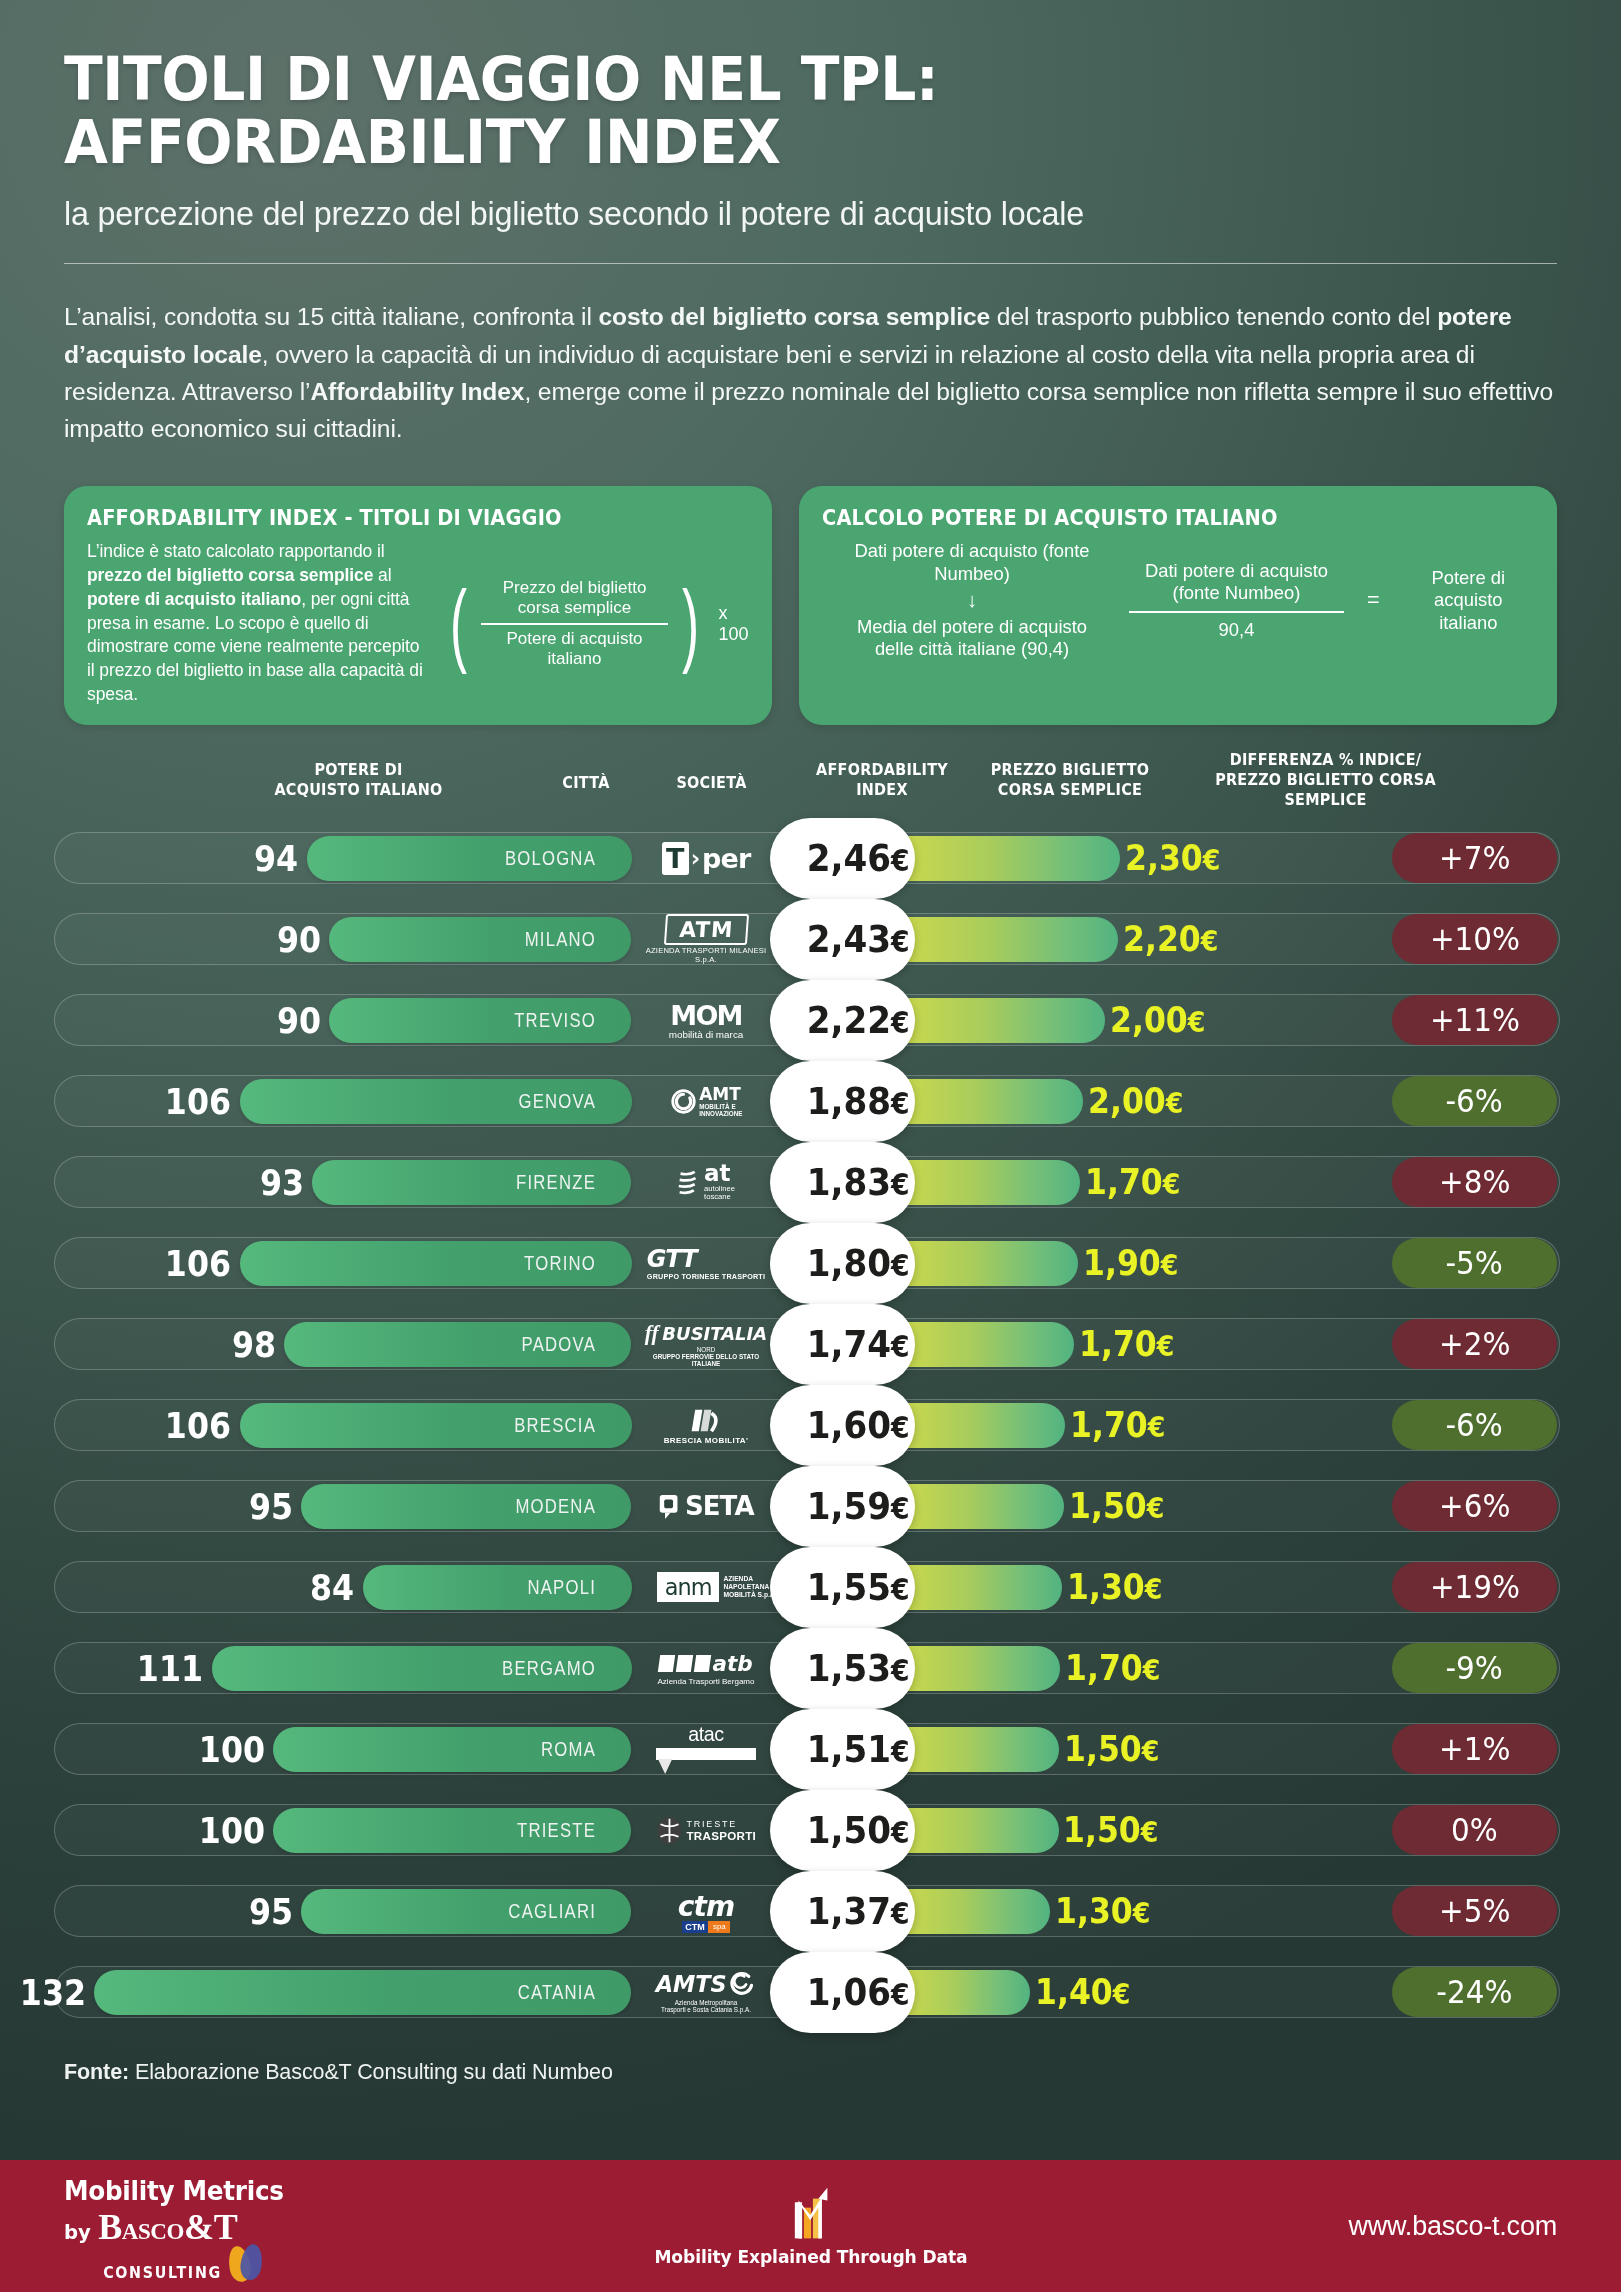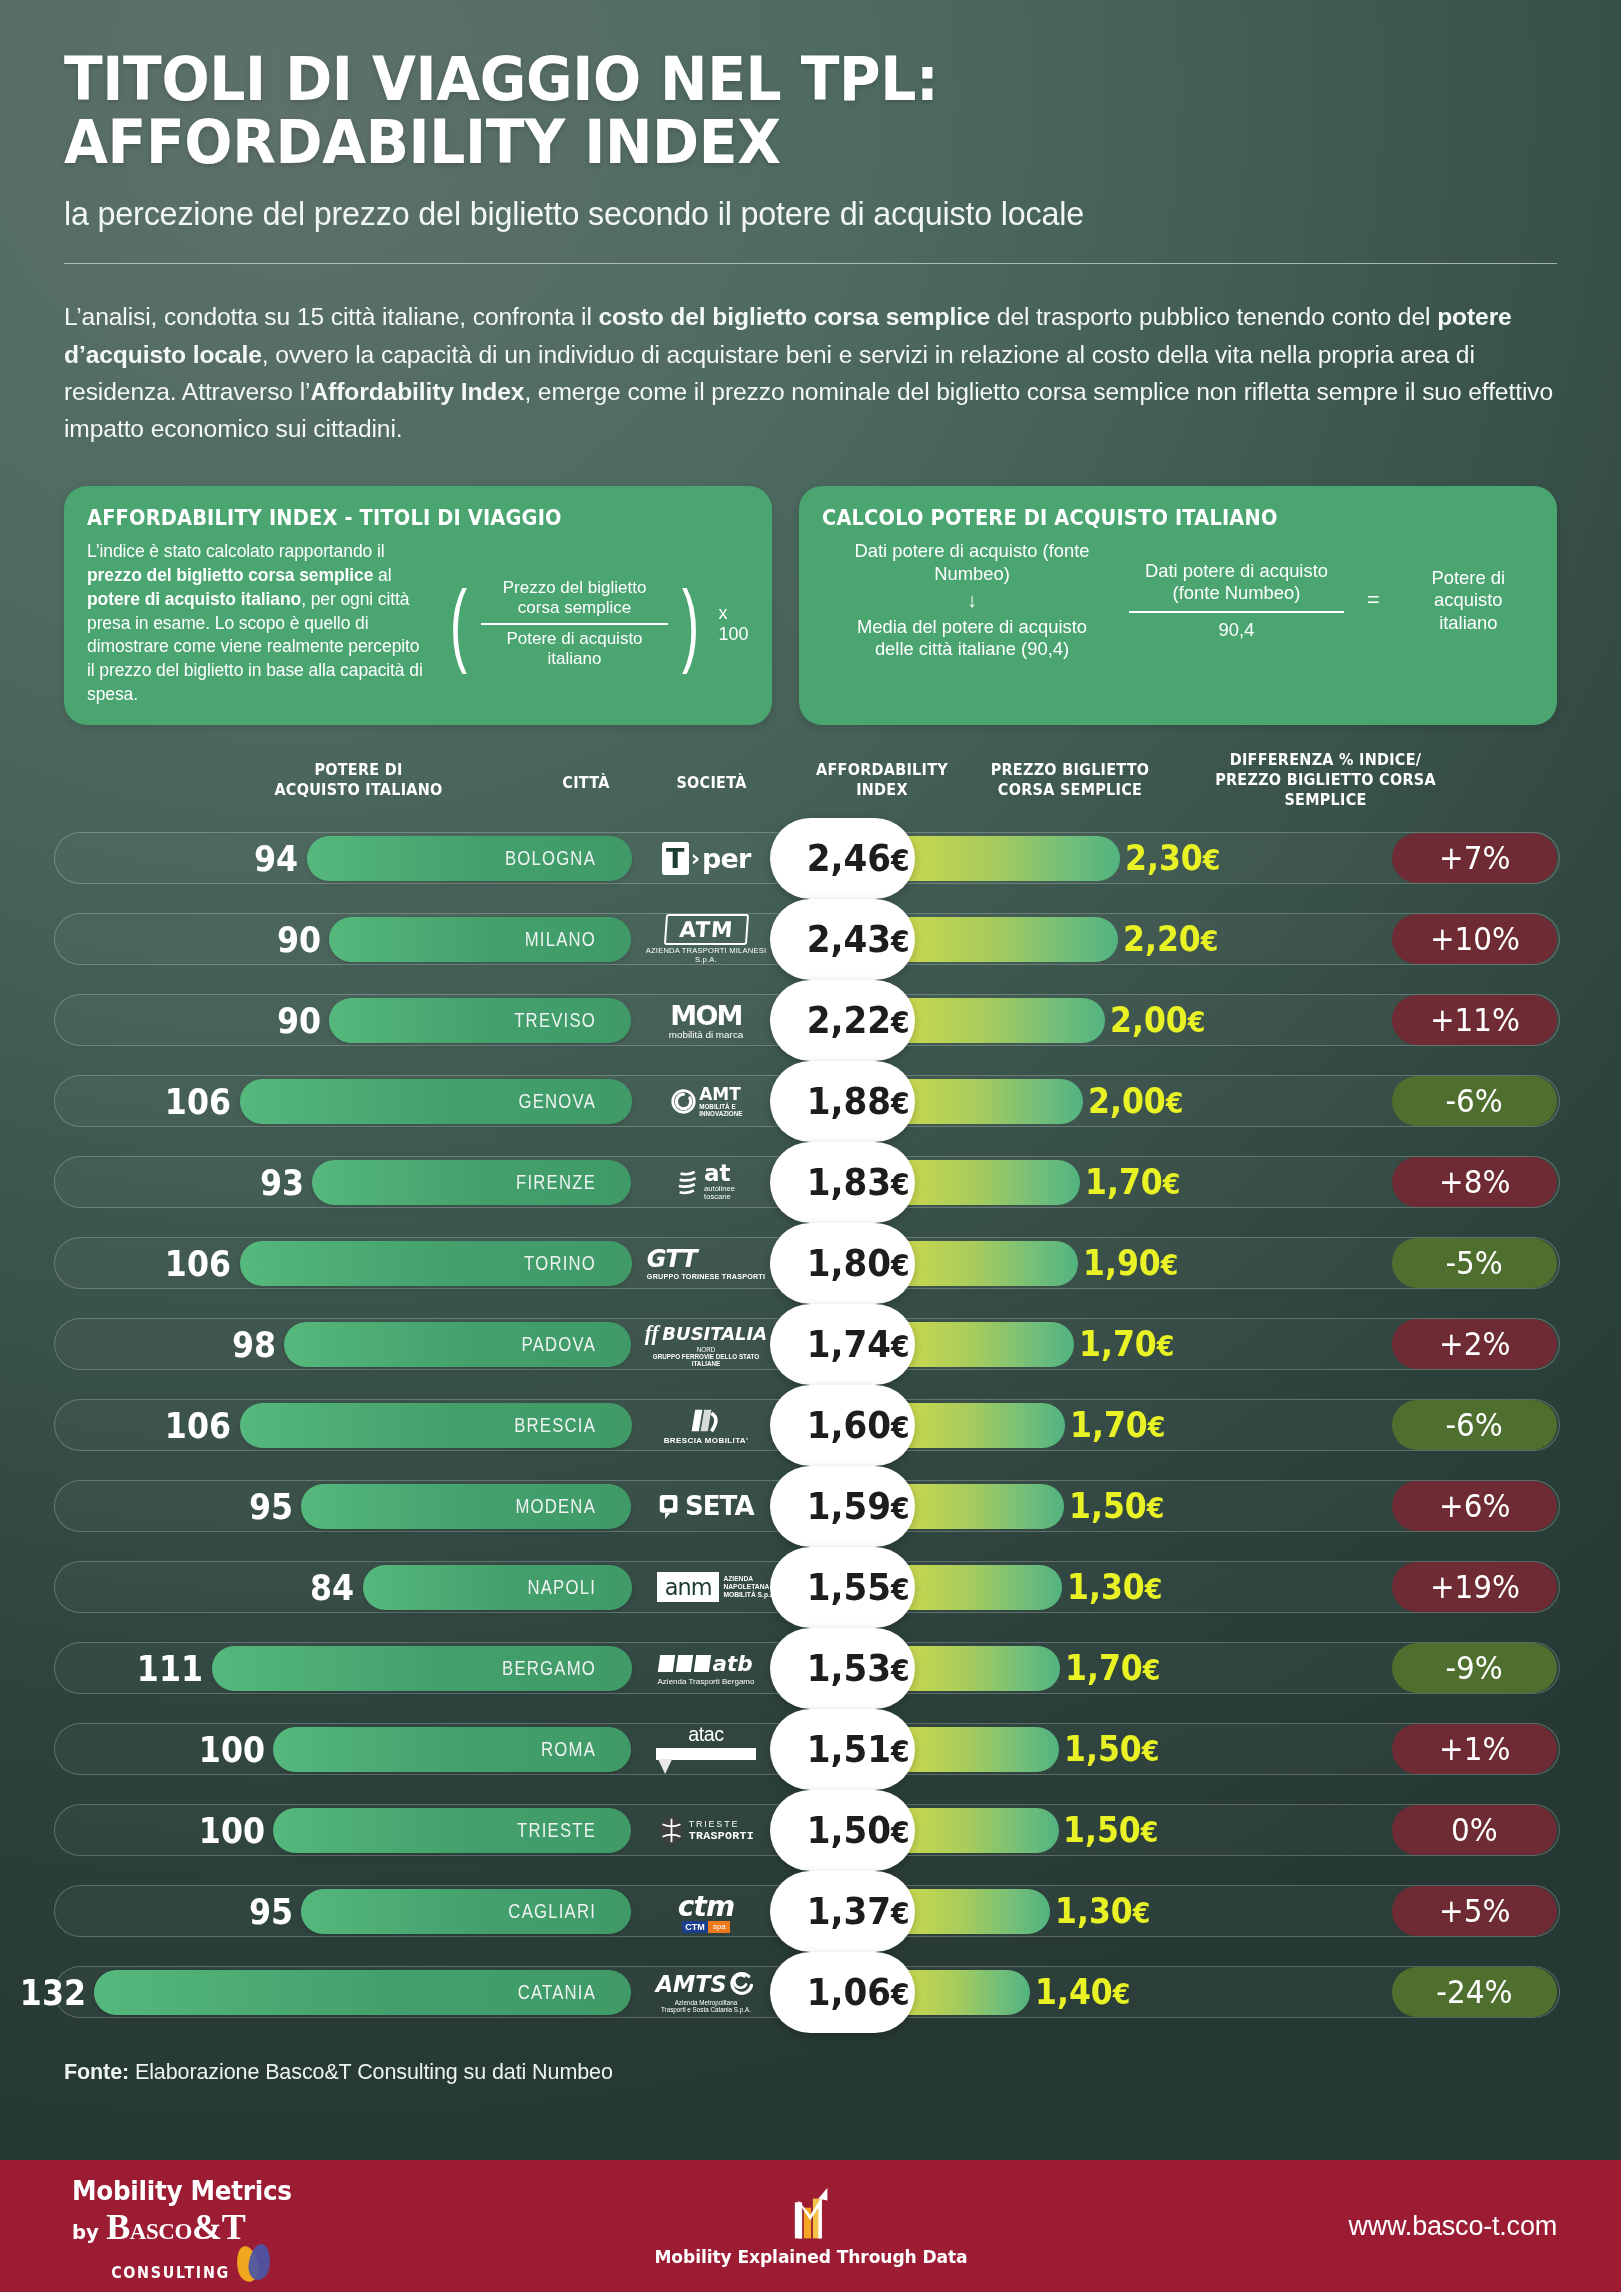--- a/index.html
+++ b/index.html
@@ -176,21 +176,21 @@
     font-size: 21.5px; color: #eef3f1; letter-spacing: -0.1px;
   }
   .source b { font-weight: 700; }
 
   
   .footer {
     position: absolute; left: 0; bottom: 0; width: 1621px; height: 133px;
     background: #9c1c34;
     display: flex; align-items: center;
   }
-  .f-left { position: absolute; left: 72px; top: 16px; }
+  .f-left { position: absolute; left: 64px; top: 16px; }
   .f-mm { font-family: "DejaVu Sans", sans-serif; font-weight: 700; font-size: 26px; letter-spacing: -0.3px; transform: scaleX(0.95); transform-origin: left center;}
   .f-by { display: flex; align-items: flex-end; gap: 7.2px; margin-top: 3.6px; }
   .f-by .by { font-family:"DejaVu Sans",sans-serif; font-weight: 700; font-size: 19.7px; }
   .f-by .brand { font-family: "Liberation Serif", serif; font-weight: 700; font-size: 36px; line-height: 0.95; letter-spacing: -0.4px; }
   .f-by .brand .sm { font-size: 23px; }
   .f-cons { display:flex; align-items:flex-end; gap: 3.6px; margin-top: 0px; margin-left: 36px;}
   .f-cons .ctext { font-family:"DejaVu Sans",sans-serif; font-weight:700; font-size: 15px; letter-spacing: 1.8px; transform: scaleX(0.95);}
   .petals { position: relative; width: 36px; height: 38px; }
   .petal { position: absolute; width: 20.6px; height: 36px; border-radius: 50% 50% 50% 50%/ 60% 60% 40% 40%; }
   .petal.y { left: 0; top: 1.8px; background: #efa81e; transform: rotate(-10deg); }
@@ -541,21 +541,21 @@
     <div class="ppbar" style="left:273px;width:358px;"></div>
     <div class="city" style="left:363px;width:233px;">TRIESTE</div>
     <div class="logo" style="left:639px;width:134px;">
           <div style="display:flex;align-items:center;gap:3.6px;">
         <svg width="27" height="29" viewBox="0 0 30 32">
               <ellipse cx="15" cy="16" rx="13" ry="15" fill="#3f3f3f"></ellipse>
               <path d="M15 3 L15 29 M5 9 Q15 14 25 9 M5 23 Q15 18 25 23" stroke="#fff" stroke-width="2" fill="none"></path>
             </svg>
         <div style="text-align:left;">
               <div style="font-size:9px;letter-spacing:1.8px;">TRIESTE</div>
-        <div style="font-family:Liberation Mono, monospace;font-weight:700;font-size:11.6px;letter-spacing:0.3px;">TRASPORTI</div>
+        <div style="font-family:Liberation Sans, sans-serif;font-weight:700;font-size:11.6px;letter-spacing:0.3px;">TRASPORTI</div>
             </div>
           </div>
         </div>
     <div class="idxpill" style="left:770px;">
       <span class="idxtxt">1,50<span class="eur">€</span></span>
     </div>
     <div class="pricebar" style="left:905px;width:154px;"></div>
     <div class="pricetxt" style="left:1063px;">1,50<span class="eur">€</span></div>
     <div class="diff zero">
           <span>0%</span>

